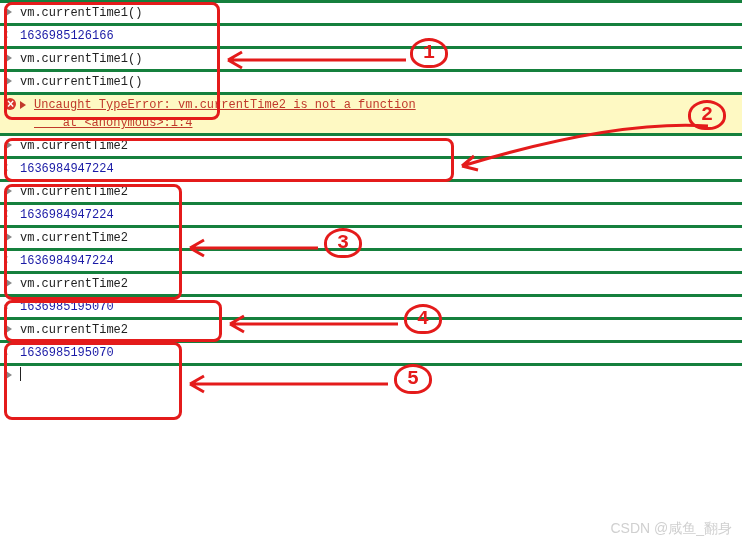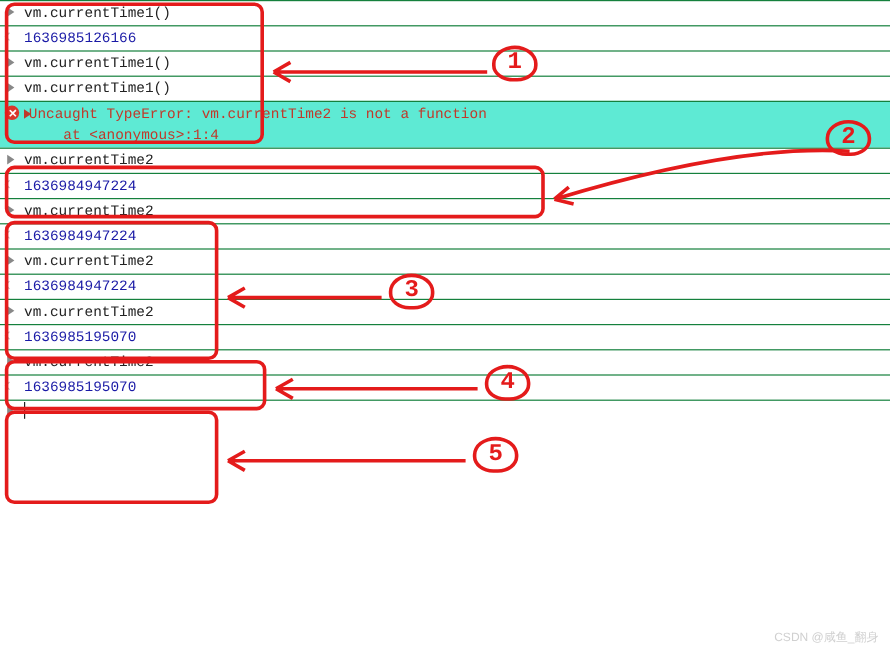--- a/index.html
+++ b/index.html
@@ -9,21 +9,21 @@
   background: #fff;
   width: 742px;
   height: 546px;
   position: relative;
 }
 .console { width: 100%; }
 .row {
   display: flex;
   align-items: flex-start;
   padding: 1px 4px 1px 20px;
-  border-top: 1px solid #15803d;
+  border-top: 3px solid #15803d;
   position: relative;
   min-height: 18px;
   line-height: 18px;
 }
 .row.input::before {
   content: "";
   position: absolute;
   left: 6px; top: 5px;
   width: 0; height: 0;
   border-top: 4px solid transparent;
@@ -33,23 +33,24 @@
 .row.output::before {
   content: "";
   position: absolute;
   left: 5px; top: 6px;
   width: 4px; height: 4px;
   border-left: 1px solid #bbb;
   border-bottom: 1px solid #bbb;
   transform: rotate(45deg);
 }
 .row.error-row {
-  background: #5eead4;
+  background: #fef9c3;
   color: #c0392b;
-  padding-left: 24px;
+  padding-left: 34px;
+  text-decoration: underline;
 }
 .row.error-row::before {
   content: "";
   position: absolute;
   left: 4px; top: 3px;
   width: 12px; height: 12px;
   background: #d9362b;
   border-radius: 50%;
 }
 .row.error-row::after {
@@ -109,21 +110,21 @@
   font-size: 20px;
   font-weight: bold;
   text-align: center;
   line-height: 24px;
 }
 .watermark {
   position: absolute;
   bottom: 8px; right: 10px;
   color: #d0d0d0;
   font-family: sans-serif;
-  font-size: 10px;
+  font-size: 14px;
 }
 </style>
 </head>
 <body>
 
 <div class="console" id="console">
     <div class="row input">
       <span class="code">vm.currentTime1()</span>
     </div>
     <div class="row output">

